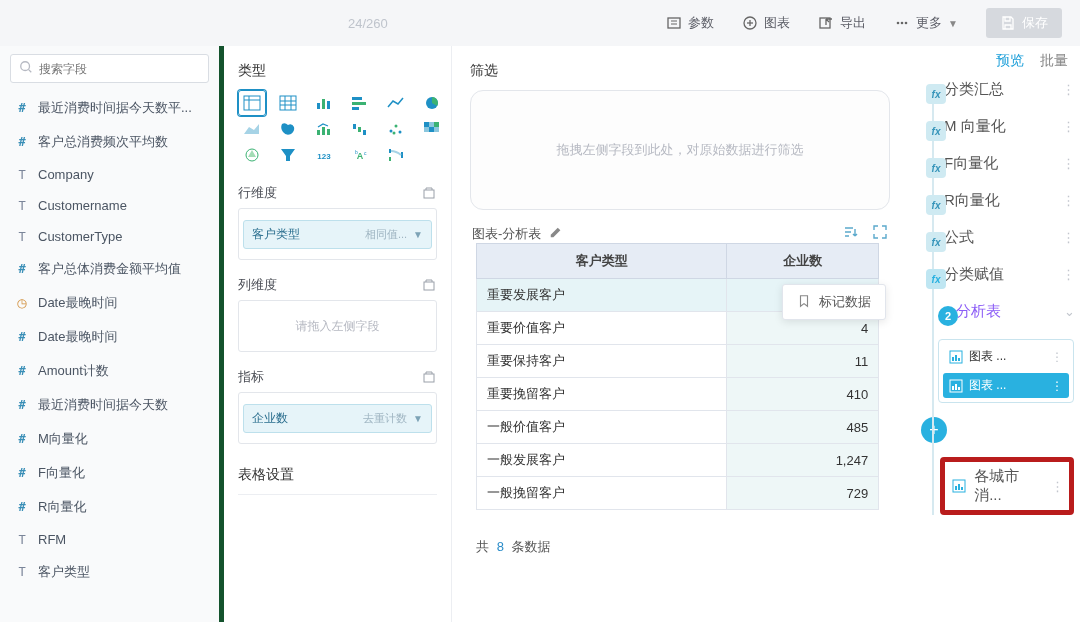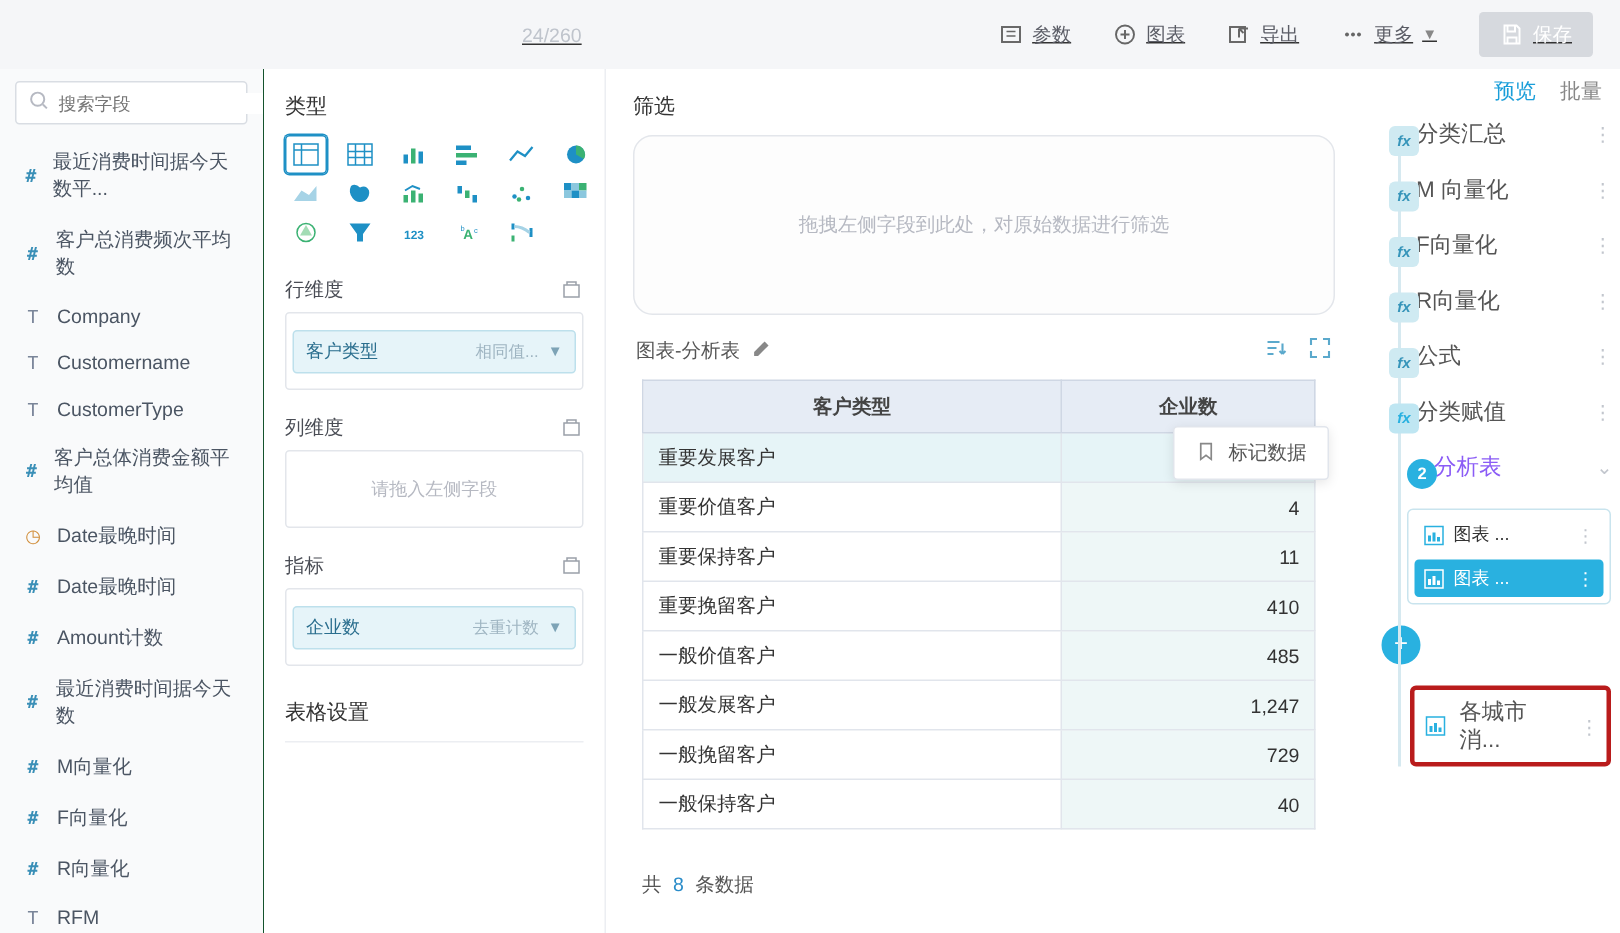--- a/index.html
+++ b/index.html
@@ -1,26 +1,26 @@
 <!DOCTYPE html>
 <html><head>
 <meta charset="utf-8">
 <style>
   * { box-sizing: border-box; margin: 0; padding: 0; font-family: -apple-system, BlinkMacSystemFont, 'Segoe UI', Helvetica, Arial, 'PingFang SC', 'Microsoft YaHei', sans-serif; }
   body { width: 1080px; height: 622px; background: #f5f6f8; overflow: hidden; color: #333; font-size: 13px; }
-  .topbar { height: 46px; display: flex; align-items: center; padding: 0 18px; justify-content: flex-end; gap: 28px; background: #f5f6f8; text-decoration: underline; }
+  .topbar { height: 46px; display: flex; align-items: center; padding: 0 18px; justify-content: flex-end; gap: 28px; background: #f5f6f8; }
   .topbar .counter { color: #bfc4cc; font-size: 13px; margin-right: auto; margin-left: 330px; }
   .topbar .titem { display: flex; align-items: center; gap: 6px; font-size: 13px; color: #5b5d66; cursor: pointer; }
   .topbar .titem .ticon { width: 16px; height: 16px; display: inline-block; }
   .topbar .save-btn { background: #d6d9de; color: #fff; padding: 6px 14px; border-radius: 3px; display: flex; align-items: center; gap: 6px; }
   .topbar .caret { font-size: 10px; color: #888; }
 
   .layout { display: flex; height: calc(100% - 46px); }
   .col { background: #fff; height: 100%; overflow-y: auto; }
-  .col1 { width: 176px; padding: 8px 10px; background: #f9fafb; border-right: 1px solid #14532d; }
+  .col1 { width: 224px; padding: 8px 10px; background: #f9fafb; border-right: 5px solid #14532d; }
   .col2 { width: 228px; padding: 6px 14px; background: #fff; border-right: 1px solid #eceef2; }
   .col3 { flex: 1; padding: 6px 18px; background: #fff; }
   .col4 { width: 172px; padding: 6px 6px; background: #fff; position: relative; overflow: visible; }
 
   .search { display: flex; align-items: center; border: 1px solid #d9dde3; border-radius: 3px; background: #fff; padding: 5px 8px; gap: 6px; margin-bottom: 10px; }
   .search input { border: none; outline: none; flex: 1; font-size: 12px; }
   .search .sicon { color: #b6b9c2; font-size: 14px; }
 
   .field-list { display: flex; flex-direction: column; gap: 4px; }
   .field-item { display: flex; align-items: center; gap: 8px; padding: 6px 4px; font-size: 13px; color: #4b5563; cursor: grab; border-radius: 3px; }
@@ -38,21 +38,21 @@
   .type-cell { width: 28px; height: 26px; display: flex; align-items: center; justify-content: center; border-radius: 3px; cursor: pointer; }
   .type-cell.selected { border: 1px solid #1e90c5; box-shadow: 0 0 0 1px #1e90c5; }
   .type-cell svg { width: 18px; height: 16px; }
 
   .dropzone { border: 1px solid #e3e6eb; border-radius: 3px; min-height: 52px; display: flex; align-items: center; justify-content: center; color: #b6b9c2; font-size: 12px; padding: 4px; }
   .chip { background: #e6f4f9; border: 1px solid #bde0ec; color: #2a6e8e; border-radius: 3px; padding: 5px 8px; display: flex; align-items: center; justify-content: space-between; width: 100%; font-size: 12px; }
   .chip .sub { color: #9fb5c2; font-size: 11px; }
   .chip .caret2 { color: #7da3b6; font-size: 10px; }
   .filter-box { border: 1px solid #e3e6eb; border-radius: 13px; min-height: 120px; display: flex; align-items: center; justify-content: center; color: #b6b9c2; font-size: 13px; padding: 20px 40px; text-align: center; background: #fdfdfd; }
 
-  .chart-head { display: flex; align-items: center; justify-content: space-between; margin-top: 14px; margin-bottom: 10px; padding: 0 2px; gap: 36px; }
+  .chart-head { display: flex; align-items: center; justify-content: space-between; margin-top: 14px; padding: 0 2px; gap: 36px; }
   .chart-head .ctitle { font-size: 13px; color: #555; display: flex; align-items: center; gap: 8px; }
   .chart-head .cicons { display: flex; gap: 14px; color: #7da3b6; font-size: 13px; }
 
   table.data { width: 96%; border-collapse: collapse; font-size: 13px; margin-left: 6px; }
   table.data th { background: #e6ecf5; border: 1px solid #cfd7e4; padding: 8px 10px; text-align: center; font-weight: 600; color: #444; }
   table.data td { border: 1px solid #e1e5ec; padding: 7px 10px; }
   table.data td.r { text-align: right; background: #eef7f7; }
   table.data td.l { text-align: left; }
   table.data td.hl { background: #e6f4f7; }
 
@@ -446,24 +446,20 @@
             <td class="l">一般价值客户</td>
             <td class="r">485</td>
           </tr>
           <tr>
             <td class="l">一般发展客户</td>
             <td class="r">1,247</td>
           </tr>
           <tr>
             <td class="l">一般挽留客户</td>
             <td class="r">729</td>
-          </tr>
-          <tr>
-            <td class="l">一般保持客户</td>
-            <td class="r">40</td>
           </tr>
         </tbody>
     </table>
 
     <div class="footer-count">
       <span>共</span>
       <span class="n">8</span>
       <span>条数据</span>
     </div>
   </div>
@@ -541,21 +537,21 @@
                 <rect x="6" y="5" width="2" height="6" fill="#fff"></rect>
                 <rect x="9" y="8" width="2" height="3" fill="#fff"></rect>
               </svg></span>
           <span>图表 ...</span>
           <span class="more2">⋮</span>
         </div>
       </div>
 
       <div class="add-btn">+</div>
 
-      <div class="flow-item" style="margin-left:-4px;border:3px solid #b91c1c;border-radius:4px;padding:5px 6px;">
+      <div class="flow-item" style="margin-left:-4px;border:5px solid #b91c1c;border-radius:4px;padding:5px 6px;">
         <span style="width:16px;height:16px;display:inline-flex;align-items:center;justify-content:center;">
           <svg viewBox="0 0 14 14" width="14" height="14">
               <rect x="1" y="1" width="12" height="12" fill="none" stroke="#29b1e0"></rect>
               <rect x="3" y="7" width="2" height="4" fill="#29b1e0"></rect>
               <rect x="6" y="5" width="2" height="6" fill="#29b1e0"></rect>
               <rect x="9" y="8" width="2" height="3" fill="#29b1e0"></rect>
             </svg>
         </span>
         <span class="lbl">各城市消...</span>
         <span class="more">⋮</span>

